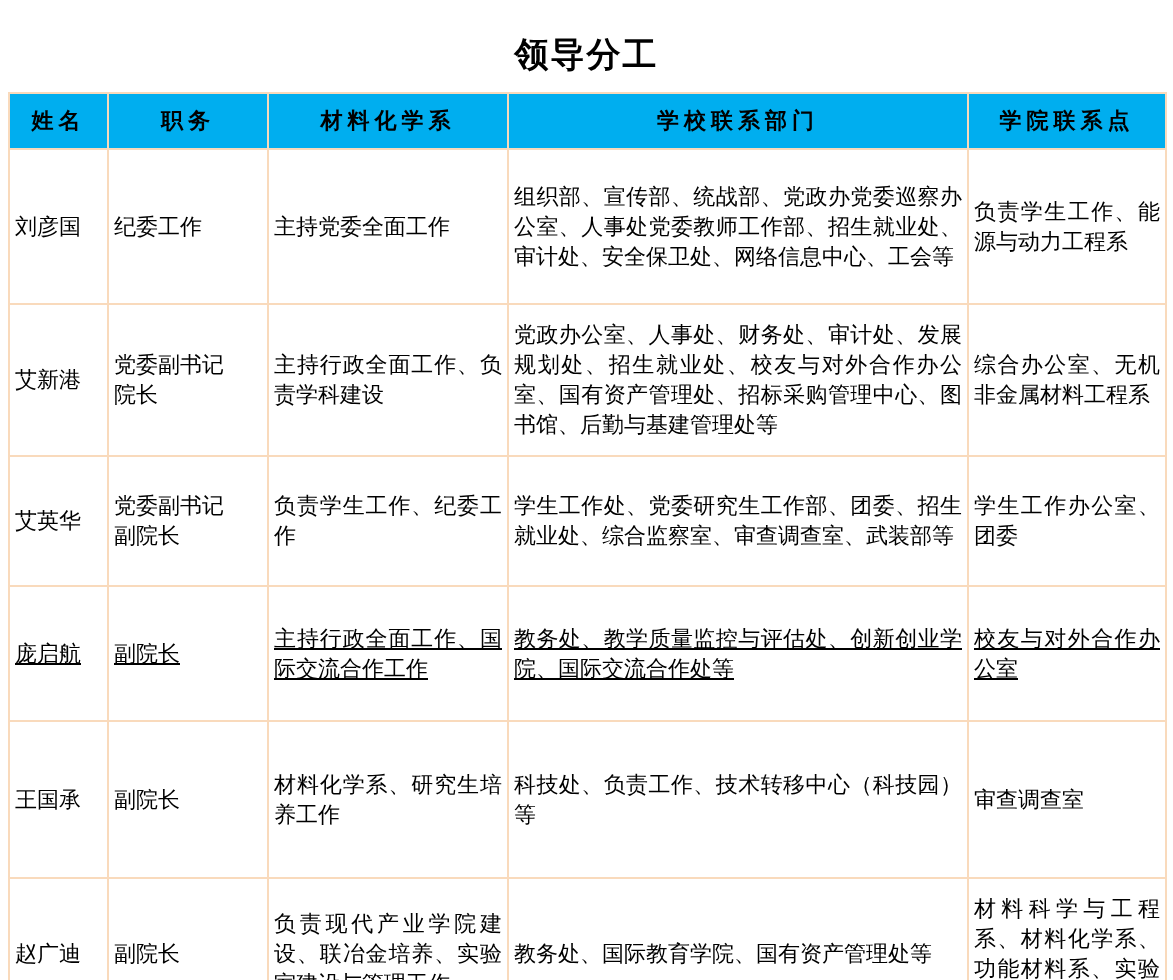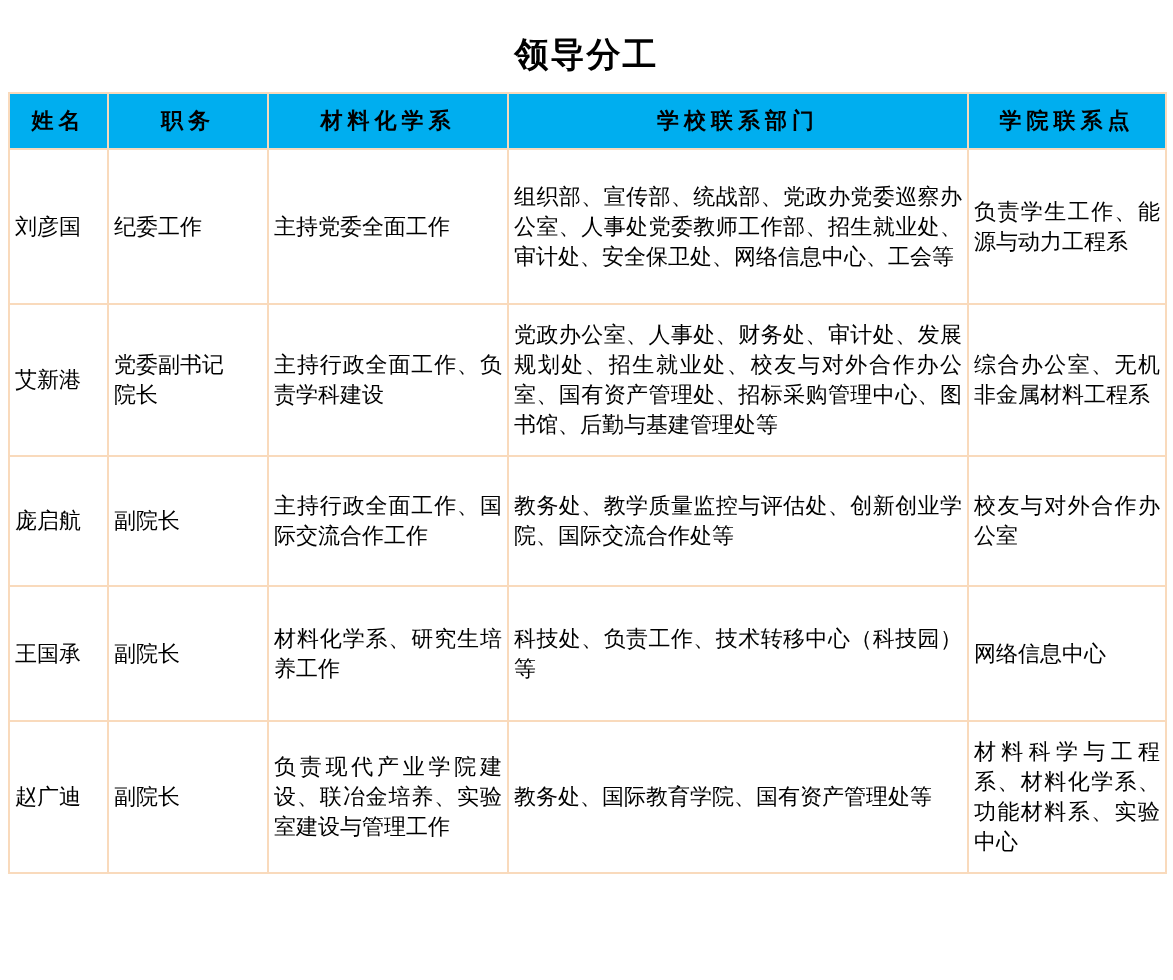--- a/index.html
+++ b/index.html
@@ -49,22 +49,22 @@
     background: #00AEEF;
     color: #000000;
     font-weight: bold;
     text-align: center;
     letter-spacing: 5px;
     line-height: 24px;
   }
   .duty-table tbody tr:nth-child(1) { height: 155px; }
   .duty-table tbody tr:nth-child(2) { height: 150px; }
   .duty-table tbody tr:nth-child(3) { height: 130px; }
-  .duty-table tbody tr:nth-child(4) { height: 135px; }
-  .duty-table tbody tr:nth-child(5) { height: 106px; }
+  .duty-table tbody tr:nth-child(4) { height: 135px; text-decoration: underline; }
+  .duty-table tbody tr:nth-child(5) { height: 157px; }
   .duty-table tbody tr:nth-child(6) { height: 135px; }
   td.cell-center {
     text-align: left;
     white-space: pre-line;
   }
   td.cell-justify {
     text-align: justify;
     text-justify: inter-character;
   }
 </style>
@@ -102,32 +102,40 @@
       </tr>
       <tr>
         <td class="cell-center">艾新港</td>
         <td class="cell-center">党委副书记
 院长</td>
         <td class="cell-justify">主持行政全面工作、负责学科建设</td>
         <td class="cell-justify">党政办公室、人事处、财务处、审计处、发展规划处、招生就业处、校友与对外合作办公室、国有资产管理处、招标采购管理中心、图书馆、后勤与基建管理处等</td>
         <td class="cell-justify">综合办公室、无机非金属材料工程系</td>
       </tr>
       <tr>
+        <td class="cell-center">艾英华</td>
+        <td class="cell-center">党委副书记
+副院长</td>
+        <td class="cell-justify">负责学生工作、纪委工作</td>
+        <td class="cell-justify">学生工作处、党委研究生工作部、团委、招生就业处、综合监察室、审查调查室、武装部等</td>
+        <td class="cell-justify">学生工作办公室、团委</td>
+      </tr>
+      <tr>
         <td class="cell-center">庞启航</td>
         <td class="cell-center">副院长</td>
         <td class="cell-justify">主持行政全面工作、国际交流合作工作</td>
         <td class="cell-justify">教务处、教学质量监控与评估处、创新创业学院、国际交流合作处等</td>
         <td class="cell-justify">校友与对外合作办公室</td>
       </tr>
       <tr>
         <td class="cell-center">王国承</td>
         <td class="cell-center">副院长</td>
         <td class="cell-justify">材料化学系、研究生培养工作</td>
         <td class="cell-justify">科技处、负责工作、技术转移中心（科技园）等</td>
-        <td class="cell-justify">网络信息中心</td>
+        <td class="cell-justify">审查调查室</td>
       </tr>
       <tr>
         <td class="cell-center">赵广迪</td>
         <td class="cell-center">副院长</td>
         <td class="cell-justify">负责现代产业学院建设、联冶金培养、实验室建设与管理工作</td>
         <td class="cell-justify">教务处、国际教育学院、国有资产管理处等</td>
         <td class="cell-justify">材料科学与工程系、材料化学系、功能材料系、实验中心</td>
       </tr>
     </tbody>
   </table>

